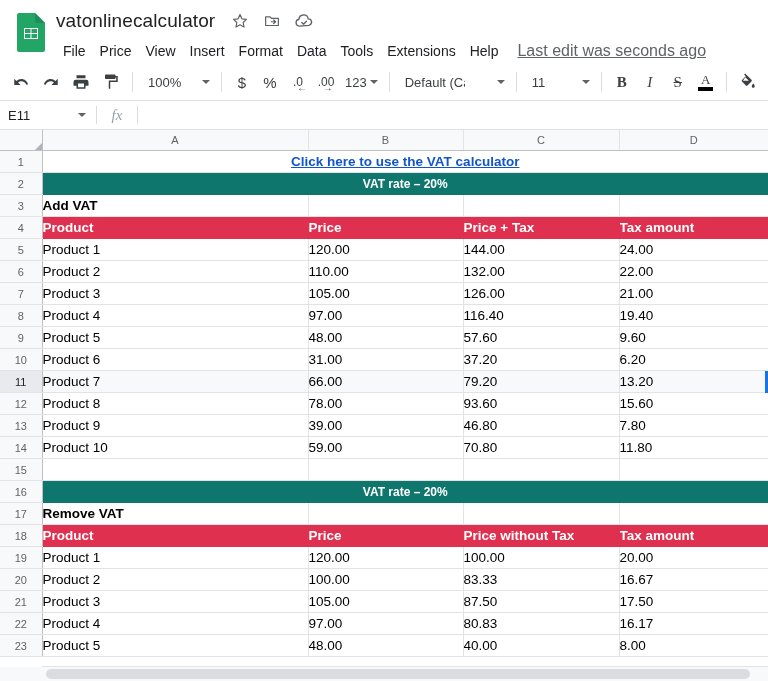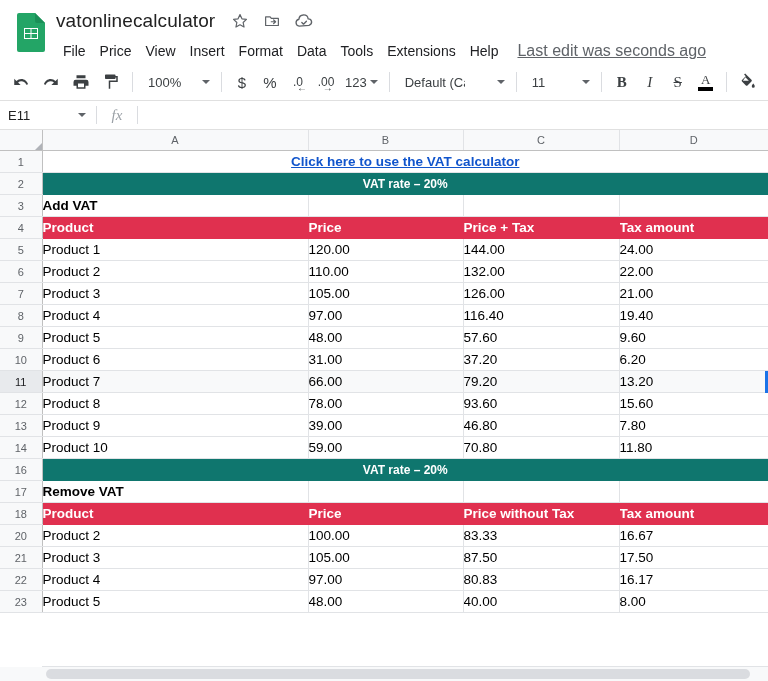--- a/index.html
+++ b/index.html
@@ -350,38 +350,52 @@
             <td class="cell last">7.80</td>
           </tr>
           <tr>
             <td class="rowhdr">14</td>
             <td class="cell">Product 10</td>
             <td class="cell">59.00</td>
             <td class="cell">70.80</td>
             <td class="cell last">11.80</td>
           </tr>
           <tr>
+            <td class="rowhdr">15</td>
+            <td class="cell"></td>
+            <td class="cell"></td>
+            <td class="cell"></td>
+            <td class="cell last"></td>
+          </tr>
+          <tr>
             <td class="rowhdr">16</td>
             <td colspan="4" class="cell band center last">VAT rate –  20%</td>
           </tr>
           <tr>
             <td class="rowhdr">17</td>
             <td class="cell boldcell">Remove VAT</td>
             <td class="cell boldcell"></td>
             <td class="cell boldcell"></td>
             <td class="cell boldcell last"></td>
           </tr>
           <tr>
             <td class="rowhdr">18</td>
             <td class="cell hdrcell">Product</td>
             <td class="cell hdrcell">Price</td>
             <td class="cell hdrcell">Price without Tax</td>
             <td class="cell hdrcell last">Tax amount</td>
           </tr>
           <tr>
+            <td class="rowhdr">19</td>
+            <td class="cell">Product 1</td>
+            <td class="cell">120.00</td>
+            <td class="cell">100.00</td>
+            <td class="cell last">20.00</td>
+          </tr>
+          <tr>
             <td class="rowhdr">20</td>
             <td class="cell">Product 2</td>
             <td class="cell">100.00</td>
             <td class="cell">83.33</td>
             <td class="cell last">16.67</td>
           </tr>
           <tr>
             <td class="rowhdr">21</td>
             <td class="cell">Product 3</td>
             <td class="cell">105.00</td>

